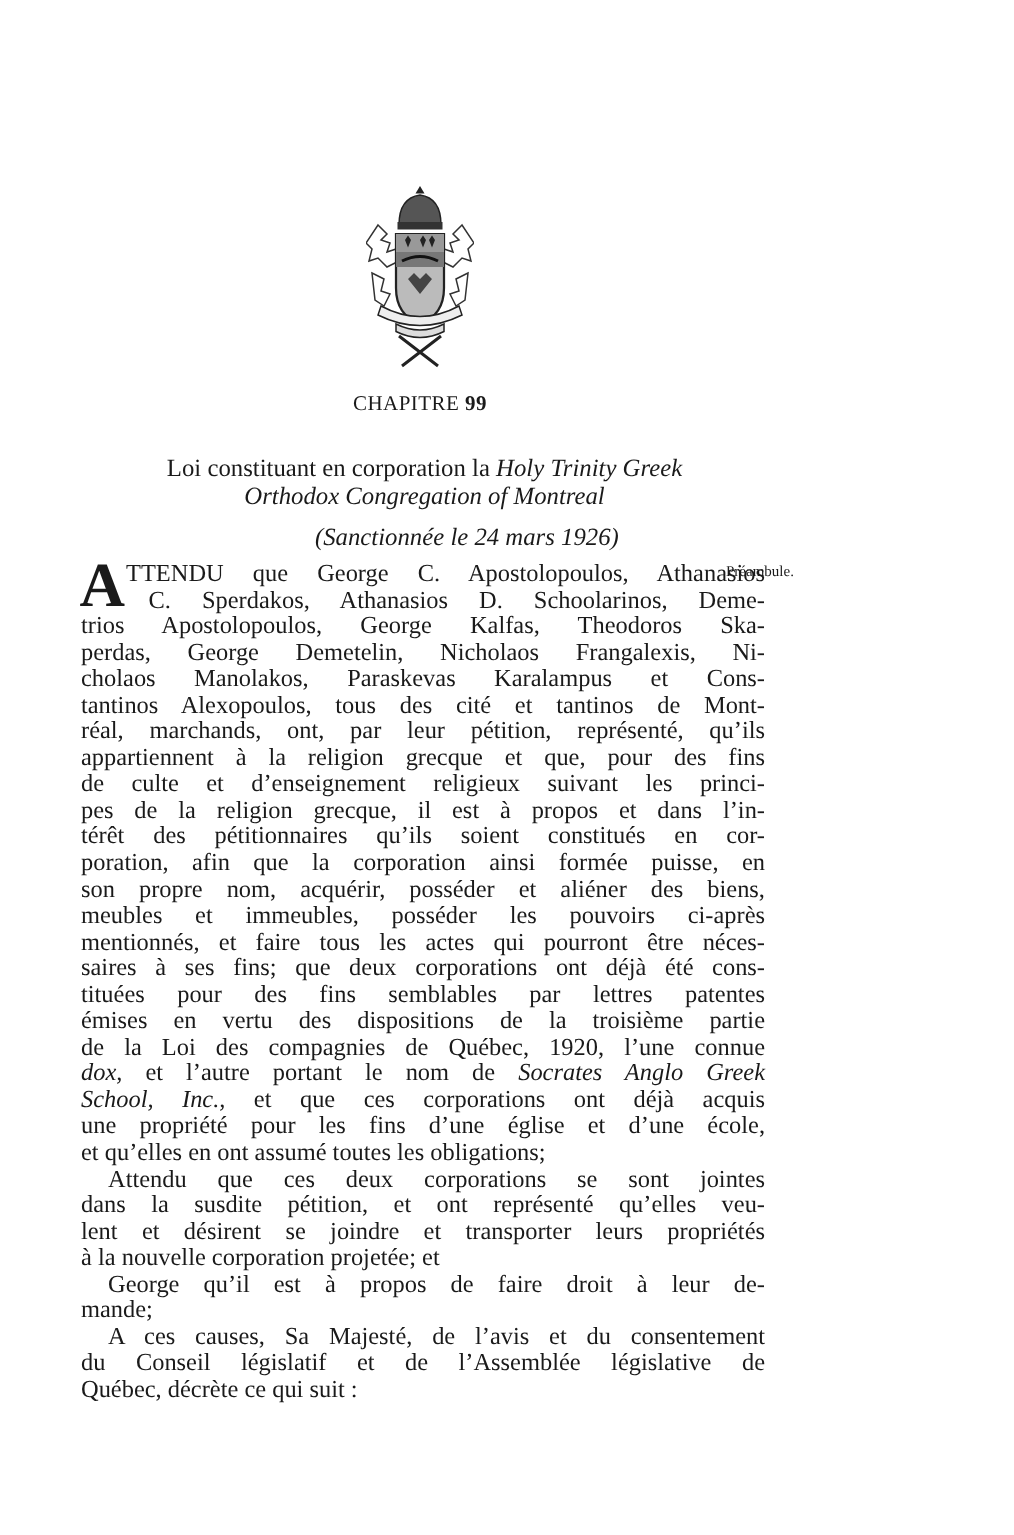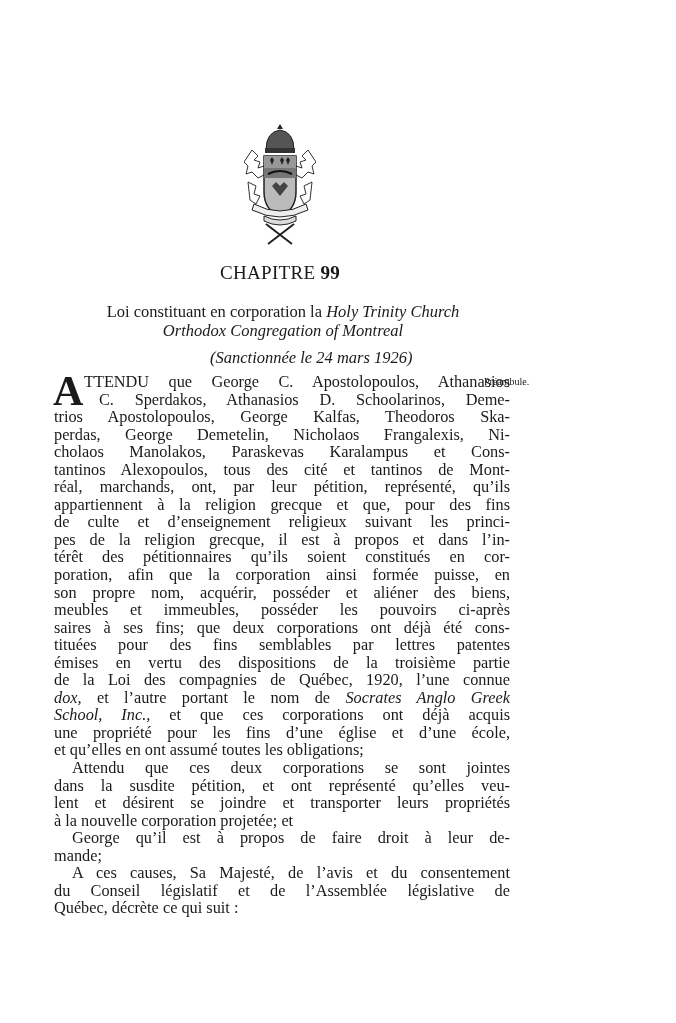--- a/index.html
+++ b/index.html
@@ -4,21 +4,21 @@
   <style>
     html, body { margin: 0; padding: 0; }
     body {
       width: 676px; height: 1023px; background: #ffffff; position: relative;
       font-family: "DejaVu Serif", "Liberation Serif", serif; color: #1a1a1a;
       overflow: hidden;
     }
     .crest { position: absolute; left: 244px; top: 120px; width: 72px; height: 130px; }
     .chapter {
       position: absolute; left: 0; width: 560px; top: 262px; text-align: center;
-      font-family: "Liberation Serif", serif; font-size: 19px; letter-spacing: 0.3px;
+      font-family: "Liberation Serif", serif; font-size: 14px; letter-spacing: 0.3px;
     }
     .chapter .num { font-weight: bold; }
     .title {
       position: absolute; left: 56px; width: 454px; top: 302px; text-align: center;
       font-family: "Liberation Serif", serif; font-size: 16.5px; line-height: 19px;
     }
     .sanction {
       position: absolute; left: 210px; top: 348px;
       font-family: "Liberation Serif", serif; font-style: italic; font-size: 16.5px;
     }
@@ -70,21 +70,21 @@
   <path d="M22 104 l26 20 M50 104 l-26 20" stroke="#222" stroke-width="2"></path>
 </svg>
 
 <div class="chapter">
   <span>CHAPITRE</span>
   <span class="num">99</span>
 </div>
 
 <div class="title">
   <div>
-    <span>Loi constituant en corporation la </span><em>Holy Trinity Church</em>
+    <span>Loi constituant en corporation la </span><em>Holy Trinity Greek</em>
   </div>
   <div><em>Orthodox Congregation of Montreal</em></div>
 </div>
 
 <div class="sanction">(Sanctionnée le 24 mars 1926)</div>
 
 <div class="margin-note">Préambule.</div>
 
 <div class="body">
   <div class="firstblock">
@@ -97,20 +97,21 @@
   <span class="line">cholaos Manolakos, Paraskevas Karalampus et Cons-</span>
   <span class="line">tantinos Alexopoulos, tous des cité et tantinos de Mont-</span>
   <span class="line">réal, marchands, ont, par leur pétition, représenté, qu’ils</span>
   <span class="line">appartiennent à la religion grecque et que, pour des fins</span>
   <span class="line">de culte et d’enseignement religieux suivant les princi-</span>
   <span class="line">pes de la religion grecque, il est à propos et dans l’in-</span>
   <span class="line">térêt des pétitionnaires qu’ils soient constitués en cor-</span>
   <span class="line">poration, afin que la corporation ainsi formée puisse, en</span>
   <span class="line">son propre nom, acquérir, posséder et aliéner des biens,</span>
   <span class="line">meubles et immeubles, posséder les pouvoirs ci-après</span>
+  <span class="line">mentionnés, et faire tous les actes qui pourront être néces-</span>
   <span class="line">saires à ses fins; que deux corporations ont déjà été cons-</span>
   <span class="line">tituées pour des fins semblables par lettres patentes</span>
   <span class="line">émises en vertu des dispositions de la troisième partie</span>
   <span class="line">de la Loi des compagnies de Québec, 1920, l’une connue</span>
   <span class="line"><em>dox,</em><span> et l’autre portant le nom de </span><em>Socrates Anglo Greek</em></span>
   <span class="line"><em>School, Inc.,</em><span> et que ces corporations ont déjà acquis</span></span>
   <span class="line">une propriété pour les fins d’une église et d’une école,</span>
   <span class="line last">et qu’elles en ont assumé toutes les obligations;</span>
 
   <span class="line indent">Attendu que ces deux corporations se sont jointes</span>

